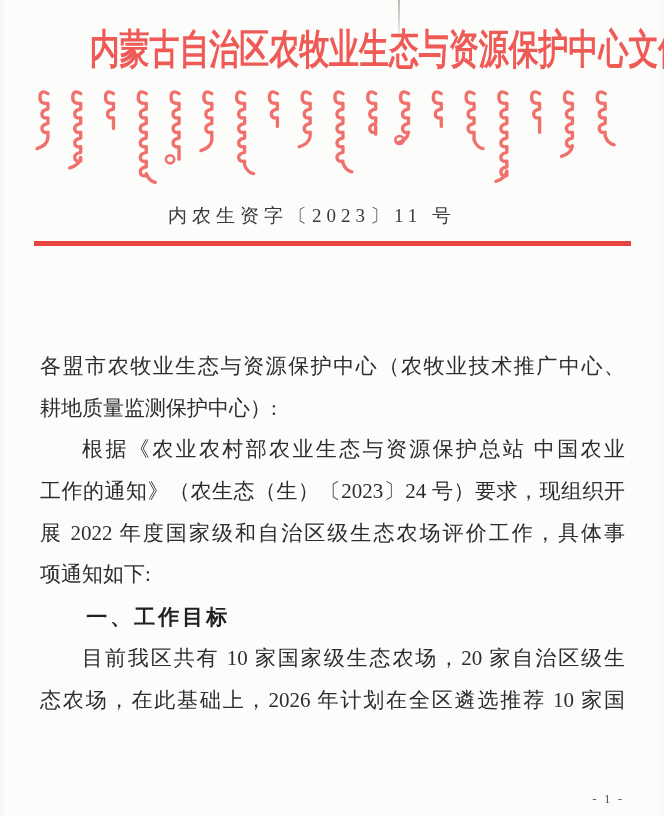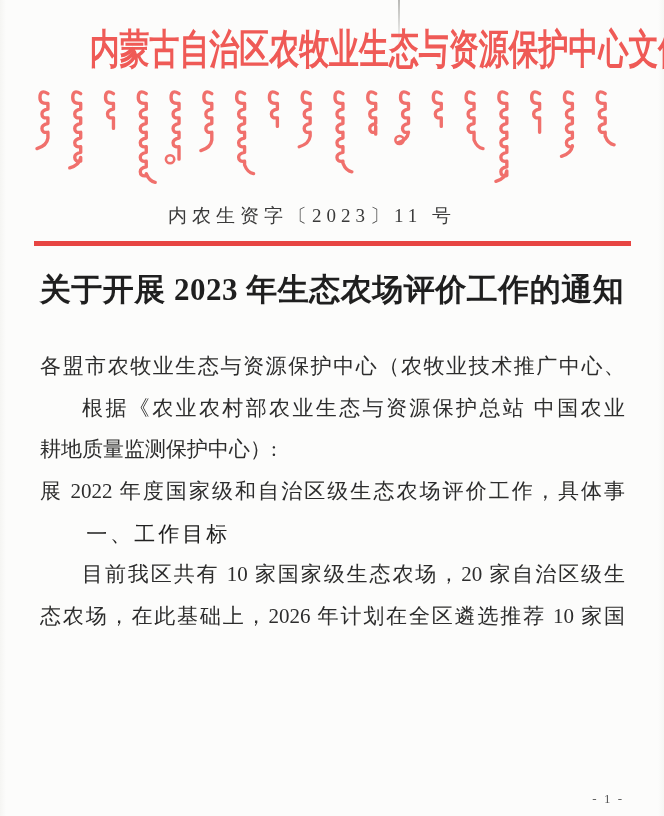--- a/index.html
+++ b/index.html
@@ -62,21 +62,21 @@
   }
   .line.justify, .line.indent-justify {
     text-align: justify; text-align-last: justify;
     white-space: normal;
     overflow: hidden;
   }
   .line.indent-justify { text-indent: 2em; }
   .line.plain { text-align: left; }
   .line.heading {
     font-family: "Liberation Sans", "DejaVu Sans", sans-serif;
-    font-weight: normal;
+    font-weight: bold;
     color: #212121;
     padding-left: 2.2em;
     letter-spacing: 3px;
   }
   .page-num {
     position: absolute; right: 40px; bottom: 9px;
     font-size: 13px; color: var(--page-num-gray, #5a5a5a);
     letter-spacing: 2px;
   }
 </style>
@@ -110,27 +110,28 @@
         <path d="M 509 8 q -8 -5 -8 4 q 0 7 8 6 L 509 24 q -6 1 -6 5 q 0 5 6 4 L 509 40 l 0 8" fill="none" stroke="#f0706c" stroke-width="3.4" stroke-linecap="round" stroke-linejoin="round"></path>
         <path d="M 542 8 q -8 -5 -8 4 q 0 7 8 6 L 542 24 q -6 1 -6 5 q 0 5 6 4 L 542 39 q -6 1 -6 5 q 0 5 6 4 L 542 54 q -6 1 -6 5 q 0 5 6 4 L 542 62 q -1 8 -11 11" fill="none" stroke="#f0706c" stroke-width="3.4" stroke-linecap="round" stroke-linejoin="round"></path>
         <path d="M 575 8 q -8 -5 -8 4 q 0 7 8 6 L 575 24 q -6 1 -6 5 q 0 5 6 4 L 575 39 q -6 1 -6 5 q 0 5 6 4 L 575 52 q 3 8 9 9" fill="none" stroke="#f0706c" stroke-width="3.4" stroke-linecap="round" stroke-linejoin="round"></path>
       </svg>
   </div>
 
   <div class="doc-number">内农生资字〔2023〕11 号</div>
 
   <div class="red-line"></div>
 
-  <div class="doc-title">关于开展 2023 年生态农场评价工作的通知</div>
 
   <div class="body-text">
 
   <div class="line justify">各盟市农牧业生态与资源保护中心（农牧业技术推广中心、</div>
+      <div class="line plain">耕地质量监测保护中心）:</div>
       <div class="line indent-justify">根据《农业农村部农业生态与资源保护总站 中国农业</div>
-      <div class="line plain">耕地质量监测保护中心）:</div>
+      <div class="line justify">工作的通知》（农生态（生）〔2023〕24 号）要求，现组织开</div>
       <div class="line justify">展 2022 年度国家级和自治区级生态农场评价工作，具体事</div>
+      <div class="line plain">项通知如下:</div>
       <div class="line heading">一、工作目标</div>
       <div class="line indent-justify">目前我区共有 10 家国家级生态农场，20 家自治区级生</div>
       <div class="line justify">态农场，在此基础上，2026 年计划在全区遴选推荐 10 家国</div>
     </div>
 
   <div class="page-num">- 1 -</div>
 </div>
 
 </body></html>

